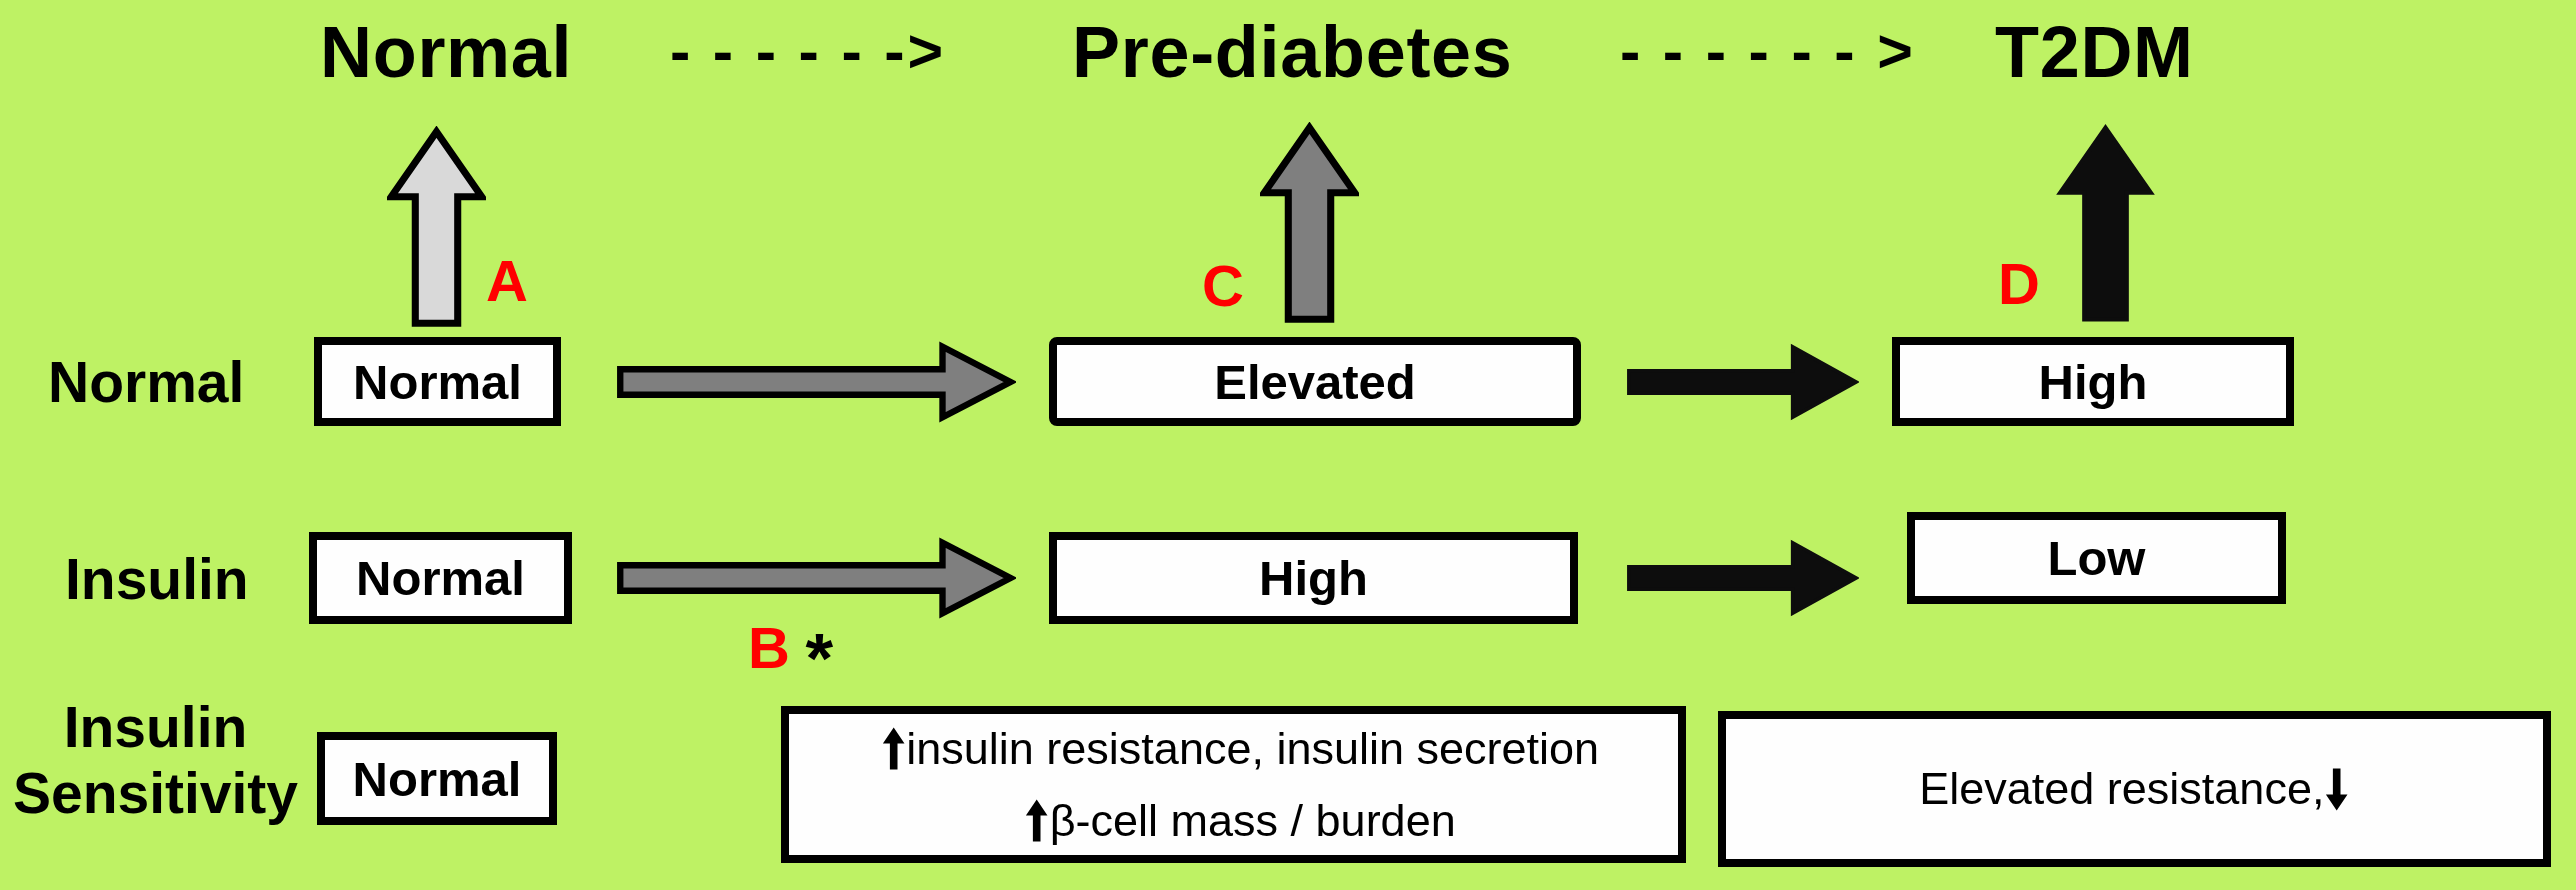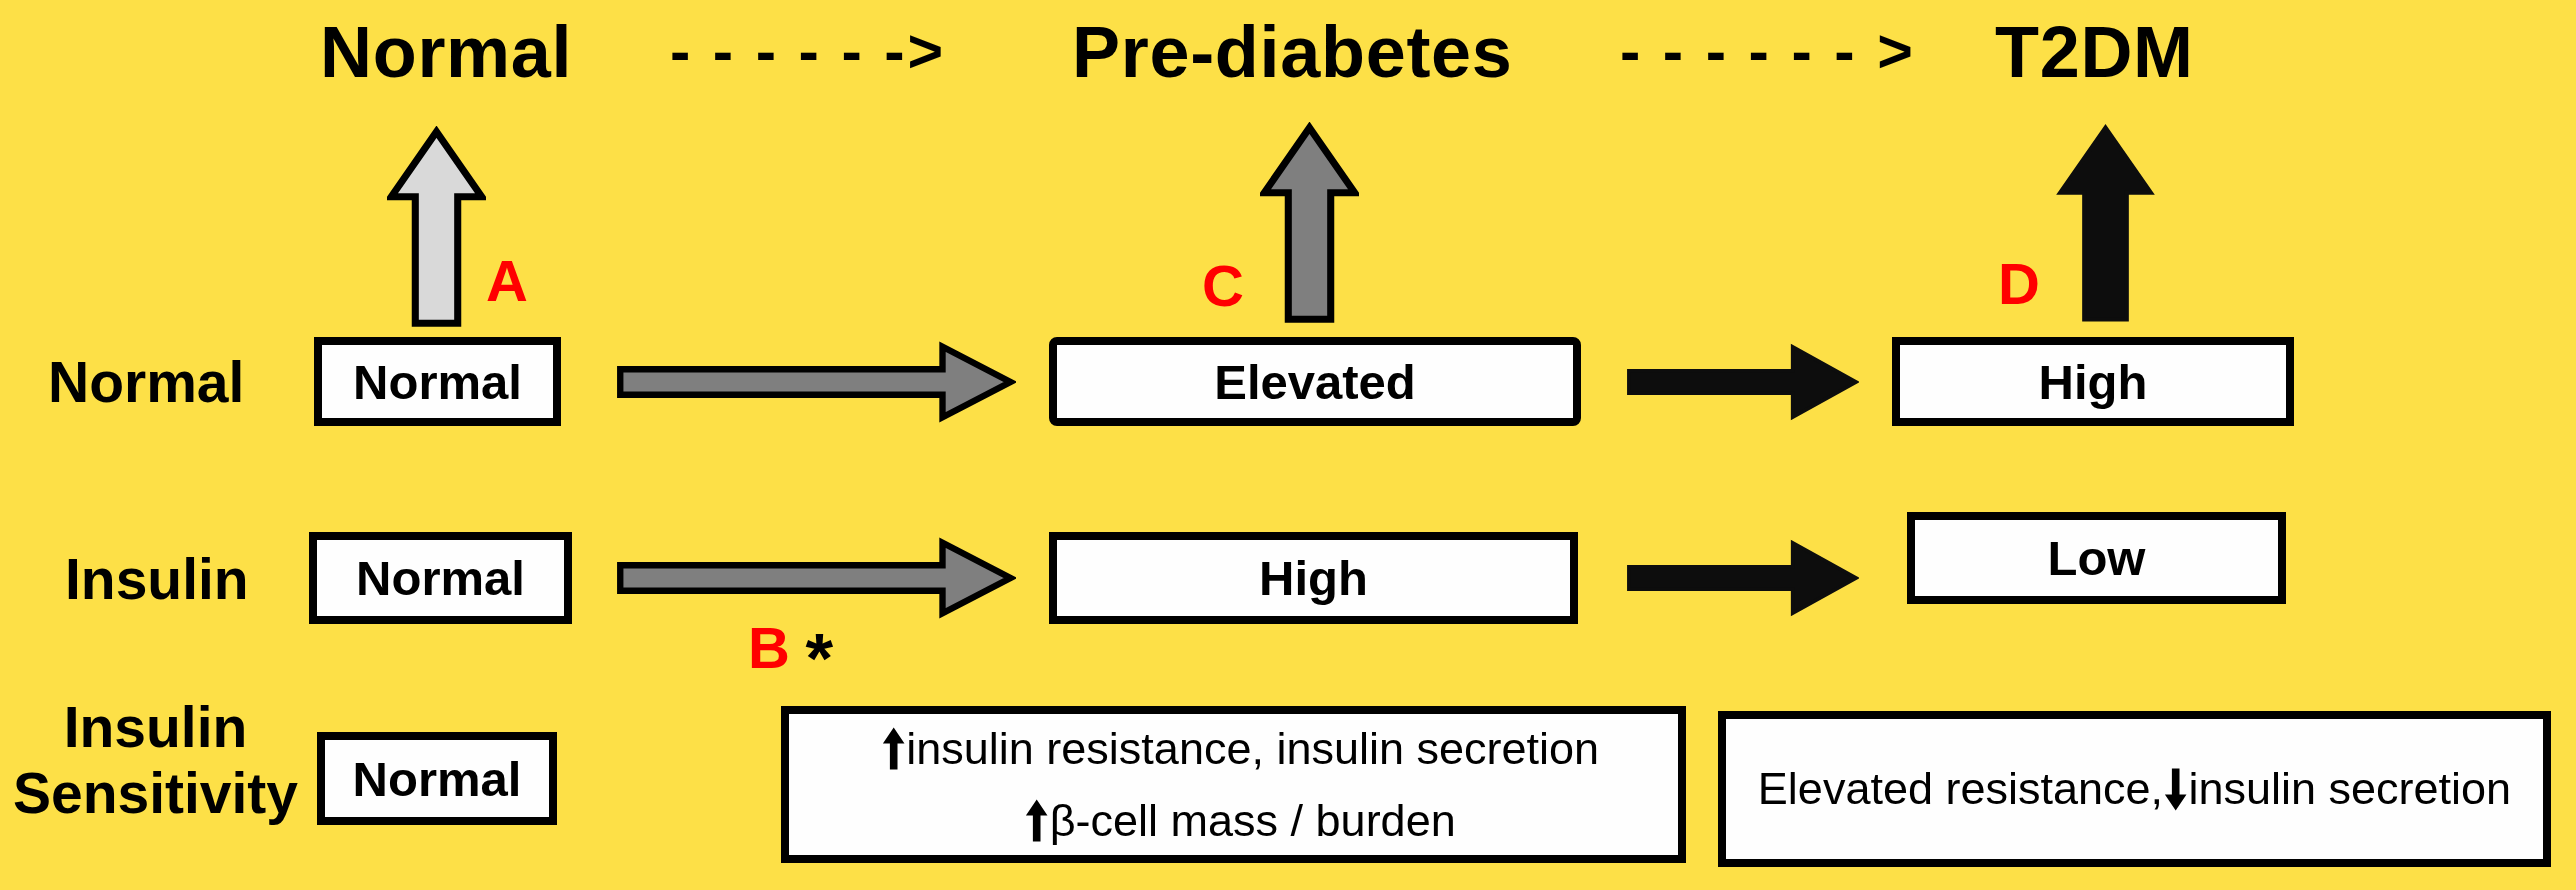--- a/index.html
+++ b/index.html
@@ -6,21 +6,21 @@
     --arrow_light:#d9d9d9;
     --arrow_mid:#7f7f7f;
     --arrow_dark:#0d0d0d;
     --marker_red:#ff0000;
     --outline:#000000;
   }
   html,body{margin:0;padding:0;background:#ffffff;}
   #canvas{
     position:relative;
     width:2576px;height:890px;
-    background:#fde047;
+    background:#bef264;
     font-family:"Liberation Sans", sans-serif;
     color:#000;
     overflow:hidden;
   }
   .abs{position:absolute;}
   .stage-title{
     font-size:72px;font-weight:bold;letter-spacing:0.7px;white-space:nowrap;
   }
   .dashed-arrow{
     font-size:61px;font-weight:bold;letter-spacing:2.8px;white-space:nowrap;
@@ -147,18 +147,17 @@
       <span>β-cell mass / burden</span>
     </div>
   </div>
 
   <div class="abs note-box" style="left:1718px;top:711px;width:833px;height:156px;">
     <div class="note-line">
       <span>Elevated resistance,</span>
       <svg class="note-arrow" viewBox="0 0 40 70">
         <polygon points="20,68 3,43 14,43 14,2 26,2 26,43 37,43" fill="#000"></polygon>
       </svg>
-      <span>insulin secretion</span>
     </div>
   </div>
 
 </div>
 
 
 </body></html>

